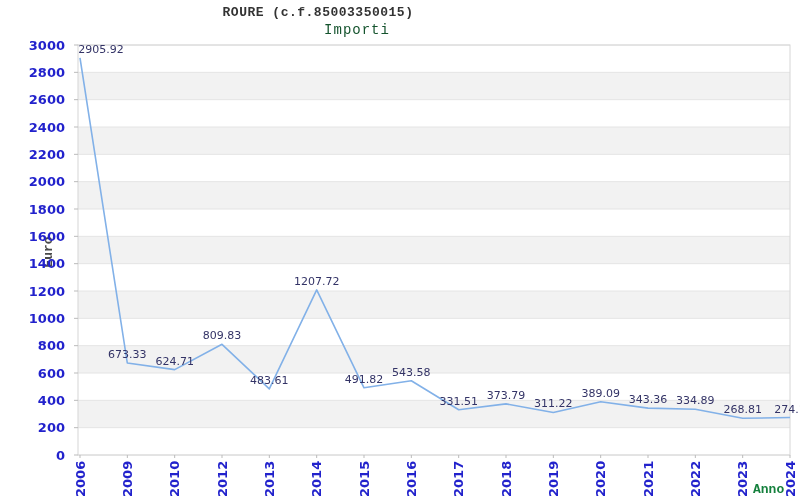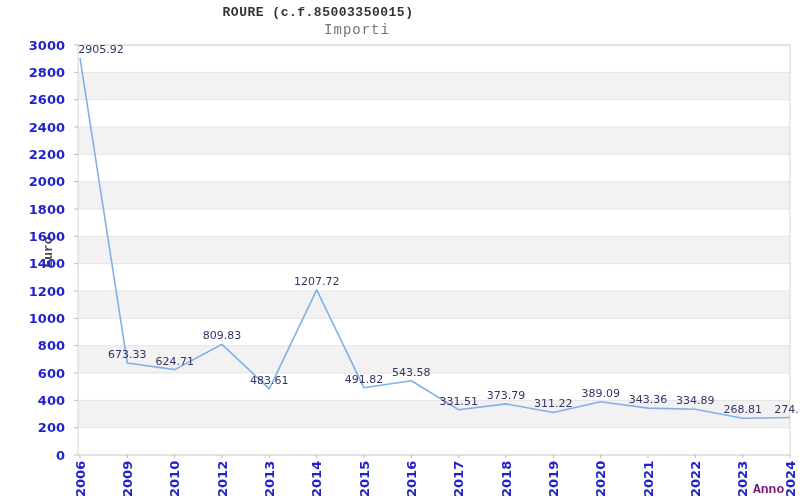--- a/index.html
+++ b/index.html
@@ -8,32 +8,32 @@
     font-family:"DejaVu Sans", sans-serif;overflow:hidden;
   }
   .chart-title{
     position:absolute;top:5px;left:0;width:636px;text-align:center;
     font-family:"Liberation Mono", monospace;font-weight:bold;font-size:13px;
     letter-spacing:0.5px;color:#333333;
   }
   .chart-subtitle{
     position:absolute;top:22px;left:0;width:714px;text-align:center;
     font-family:"Liberation Mono", monospace;font-size:14px;
-    letter-spacing:1px;color:#737373;
+    letter-spacing:1px;color:#14532d;
   }
   .y-axis-title{
     position:absolute;left:48px;top:252px;
     transform:translate(-50%,-50%) rotate(-90deg);
     font-family:"Liberation Mono", monospace;font-weight:bold;font-size:13px;
     color:#4a4a4a;white-space:nowrap;
   }
   .x-axis-title{
     position:absolute;left:753px;top:482px;
     font-family:"Liberation Mono", monospace;font-weight:bold;font-size:13px;
-    color:#701a75;white-space:nowrap;
+    color:#15803d;white-space:nowrap;
   }
   svg{position:absolute;left:0;top:0;}
   text.ytick, text.xtick{
     font-family:"DejaVu Sans", sans-serif;font-size:13px;font-weight:bold;
   }
   text.plabel{
     font-family:"DejaVu Sans", sans-serif;font-size:11px;
   }
 </style>
 </head>

